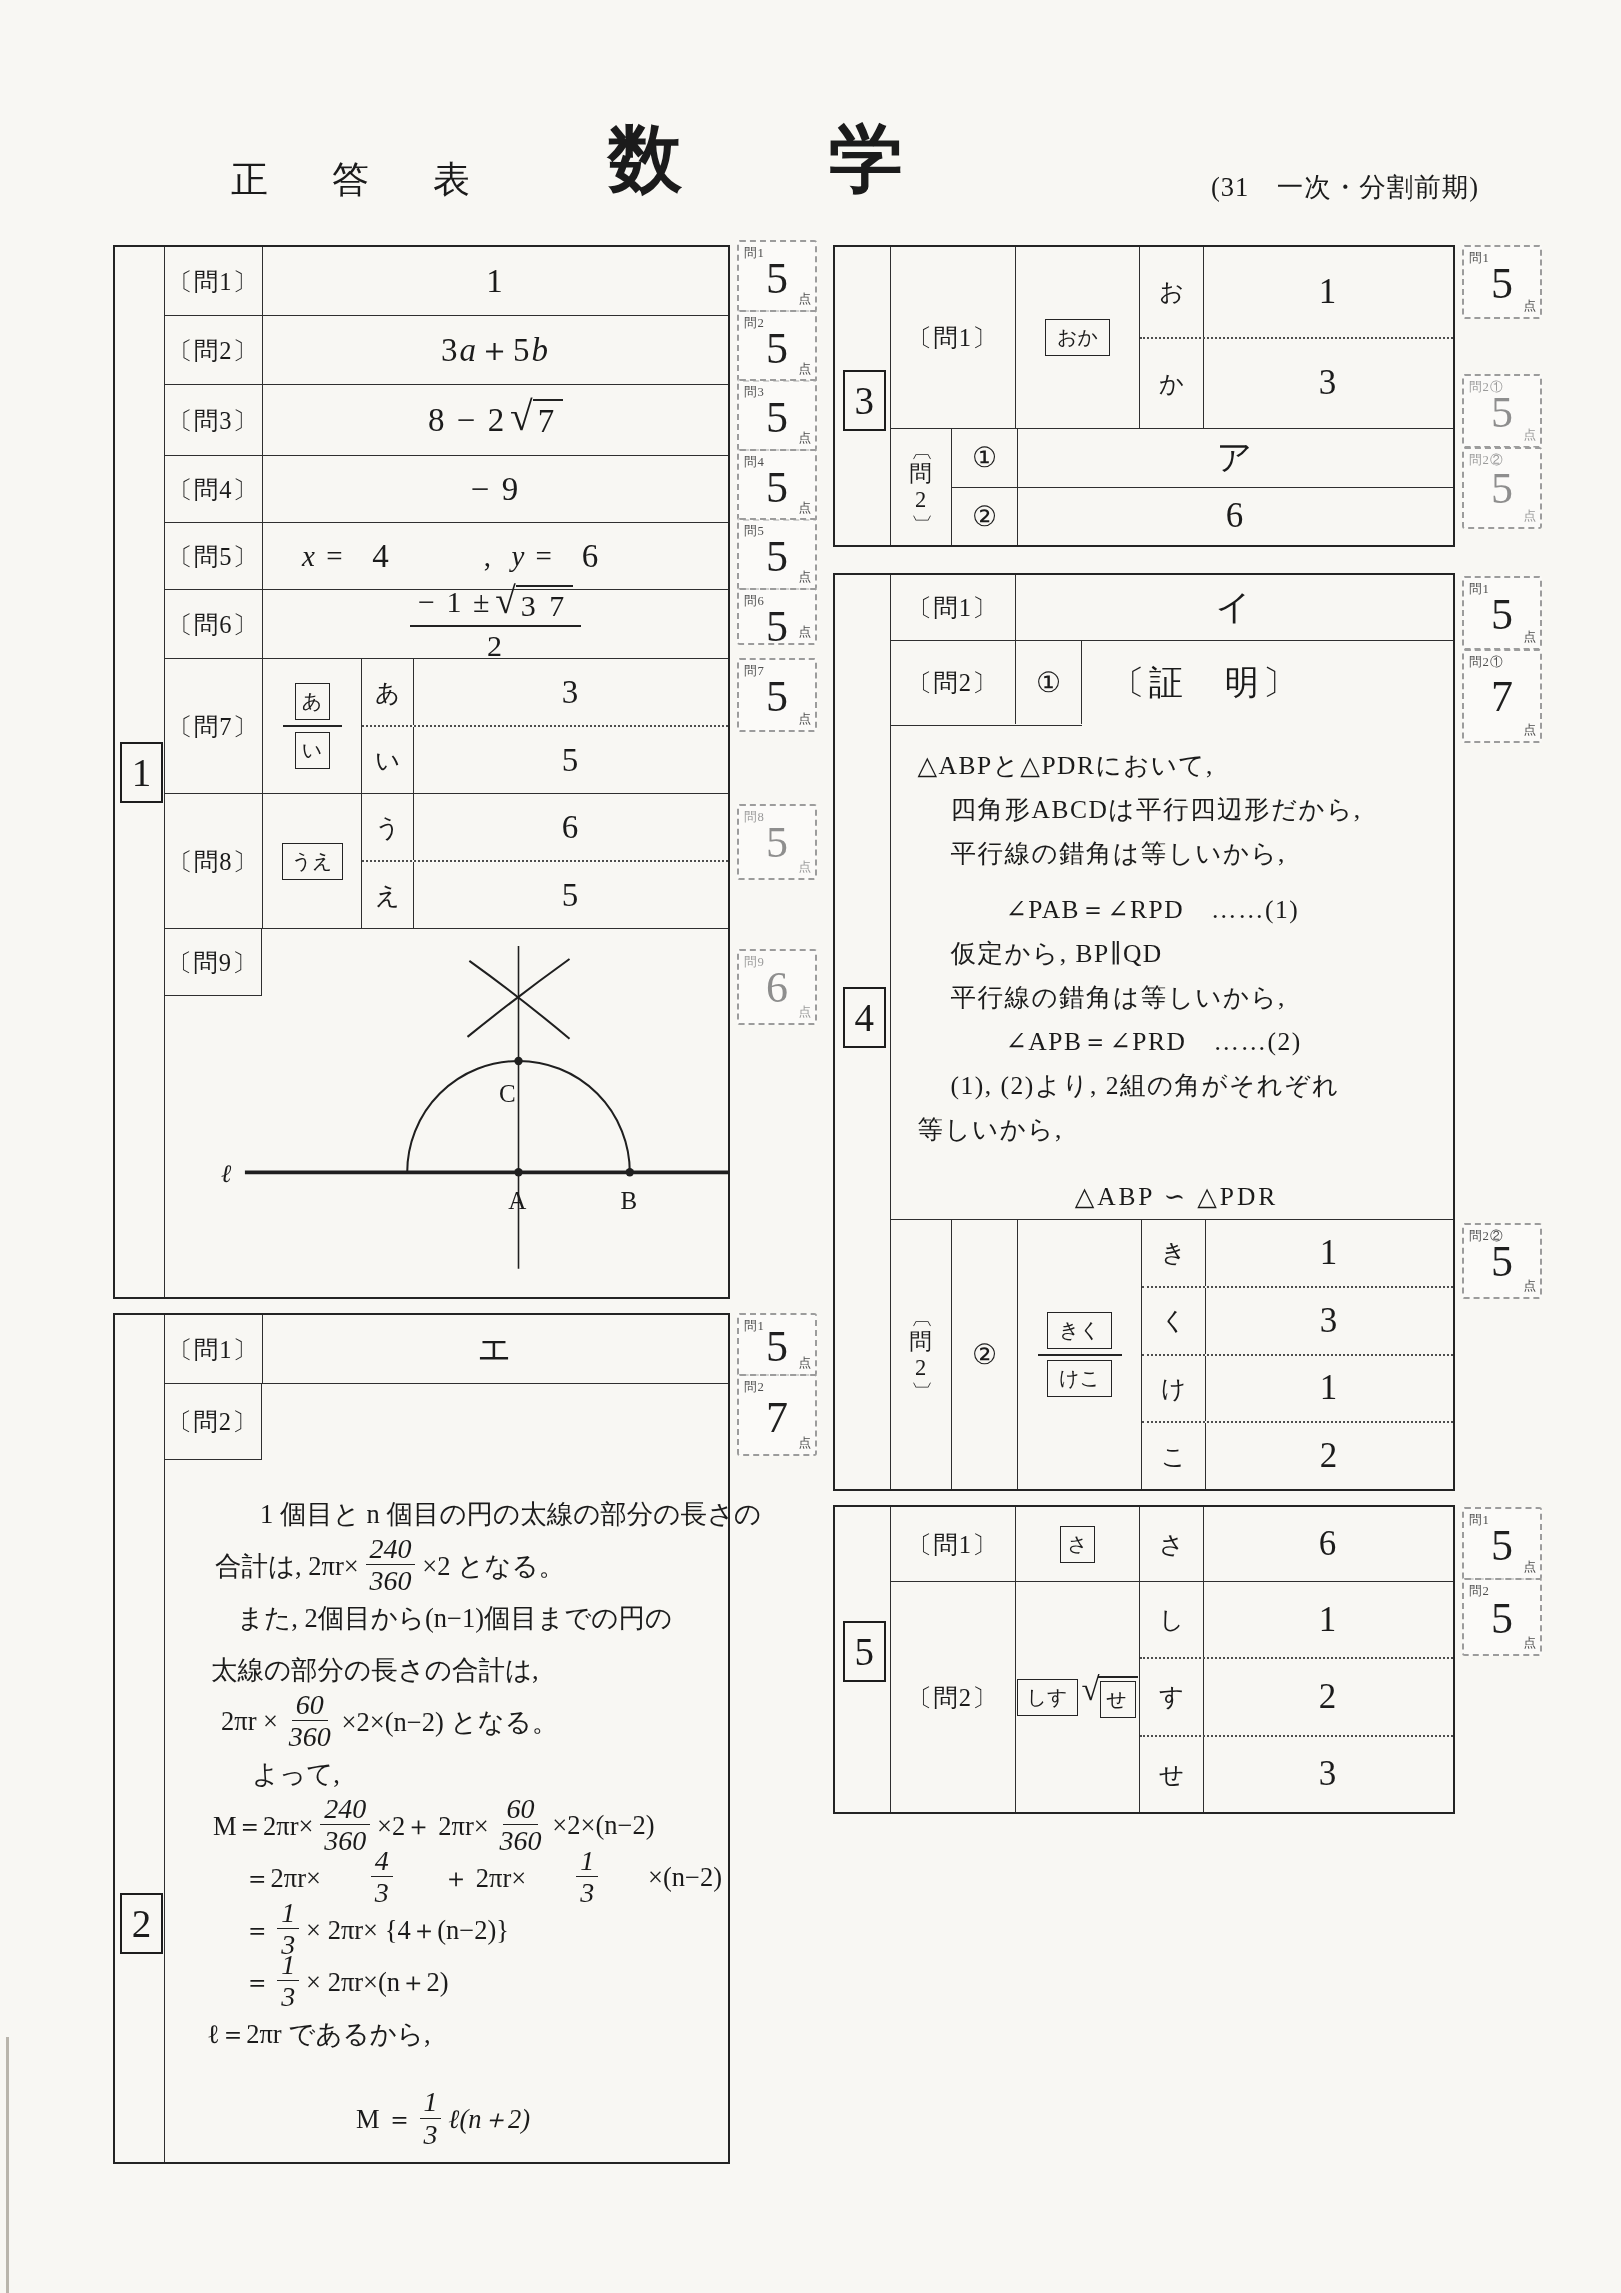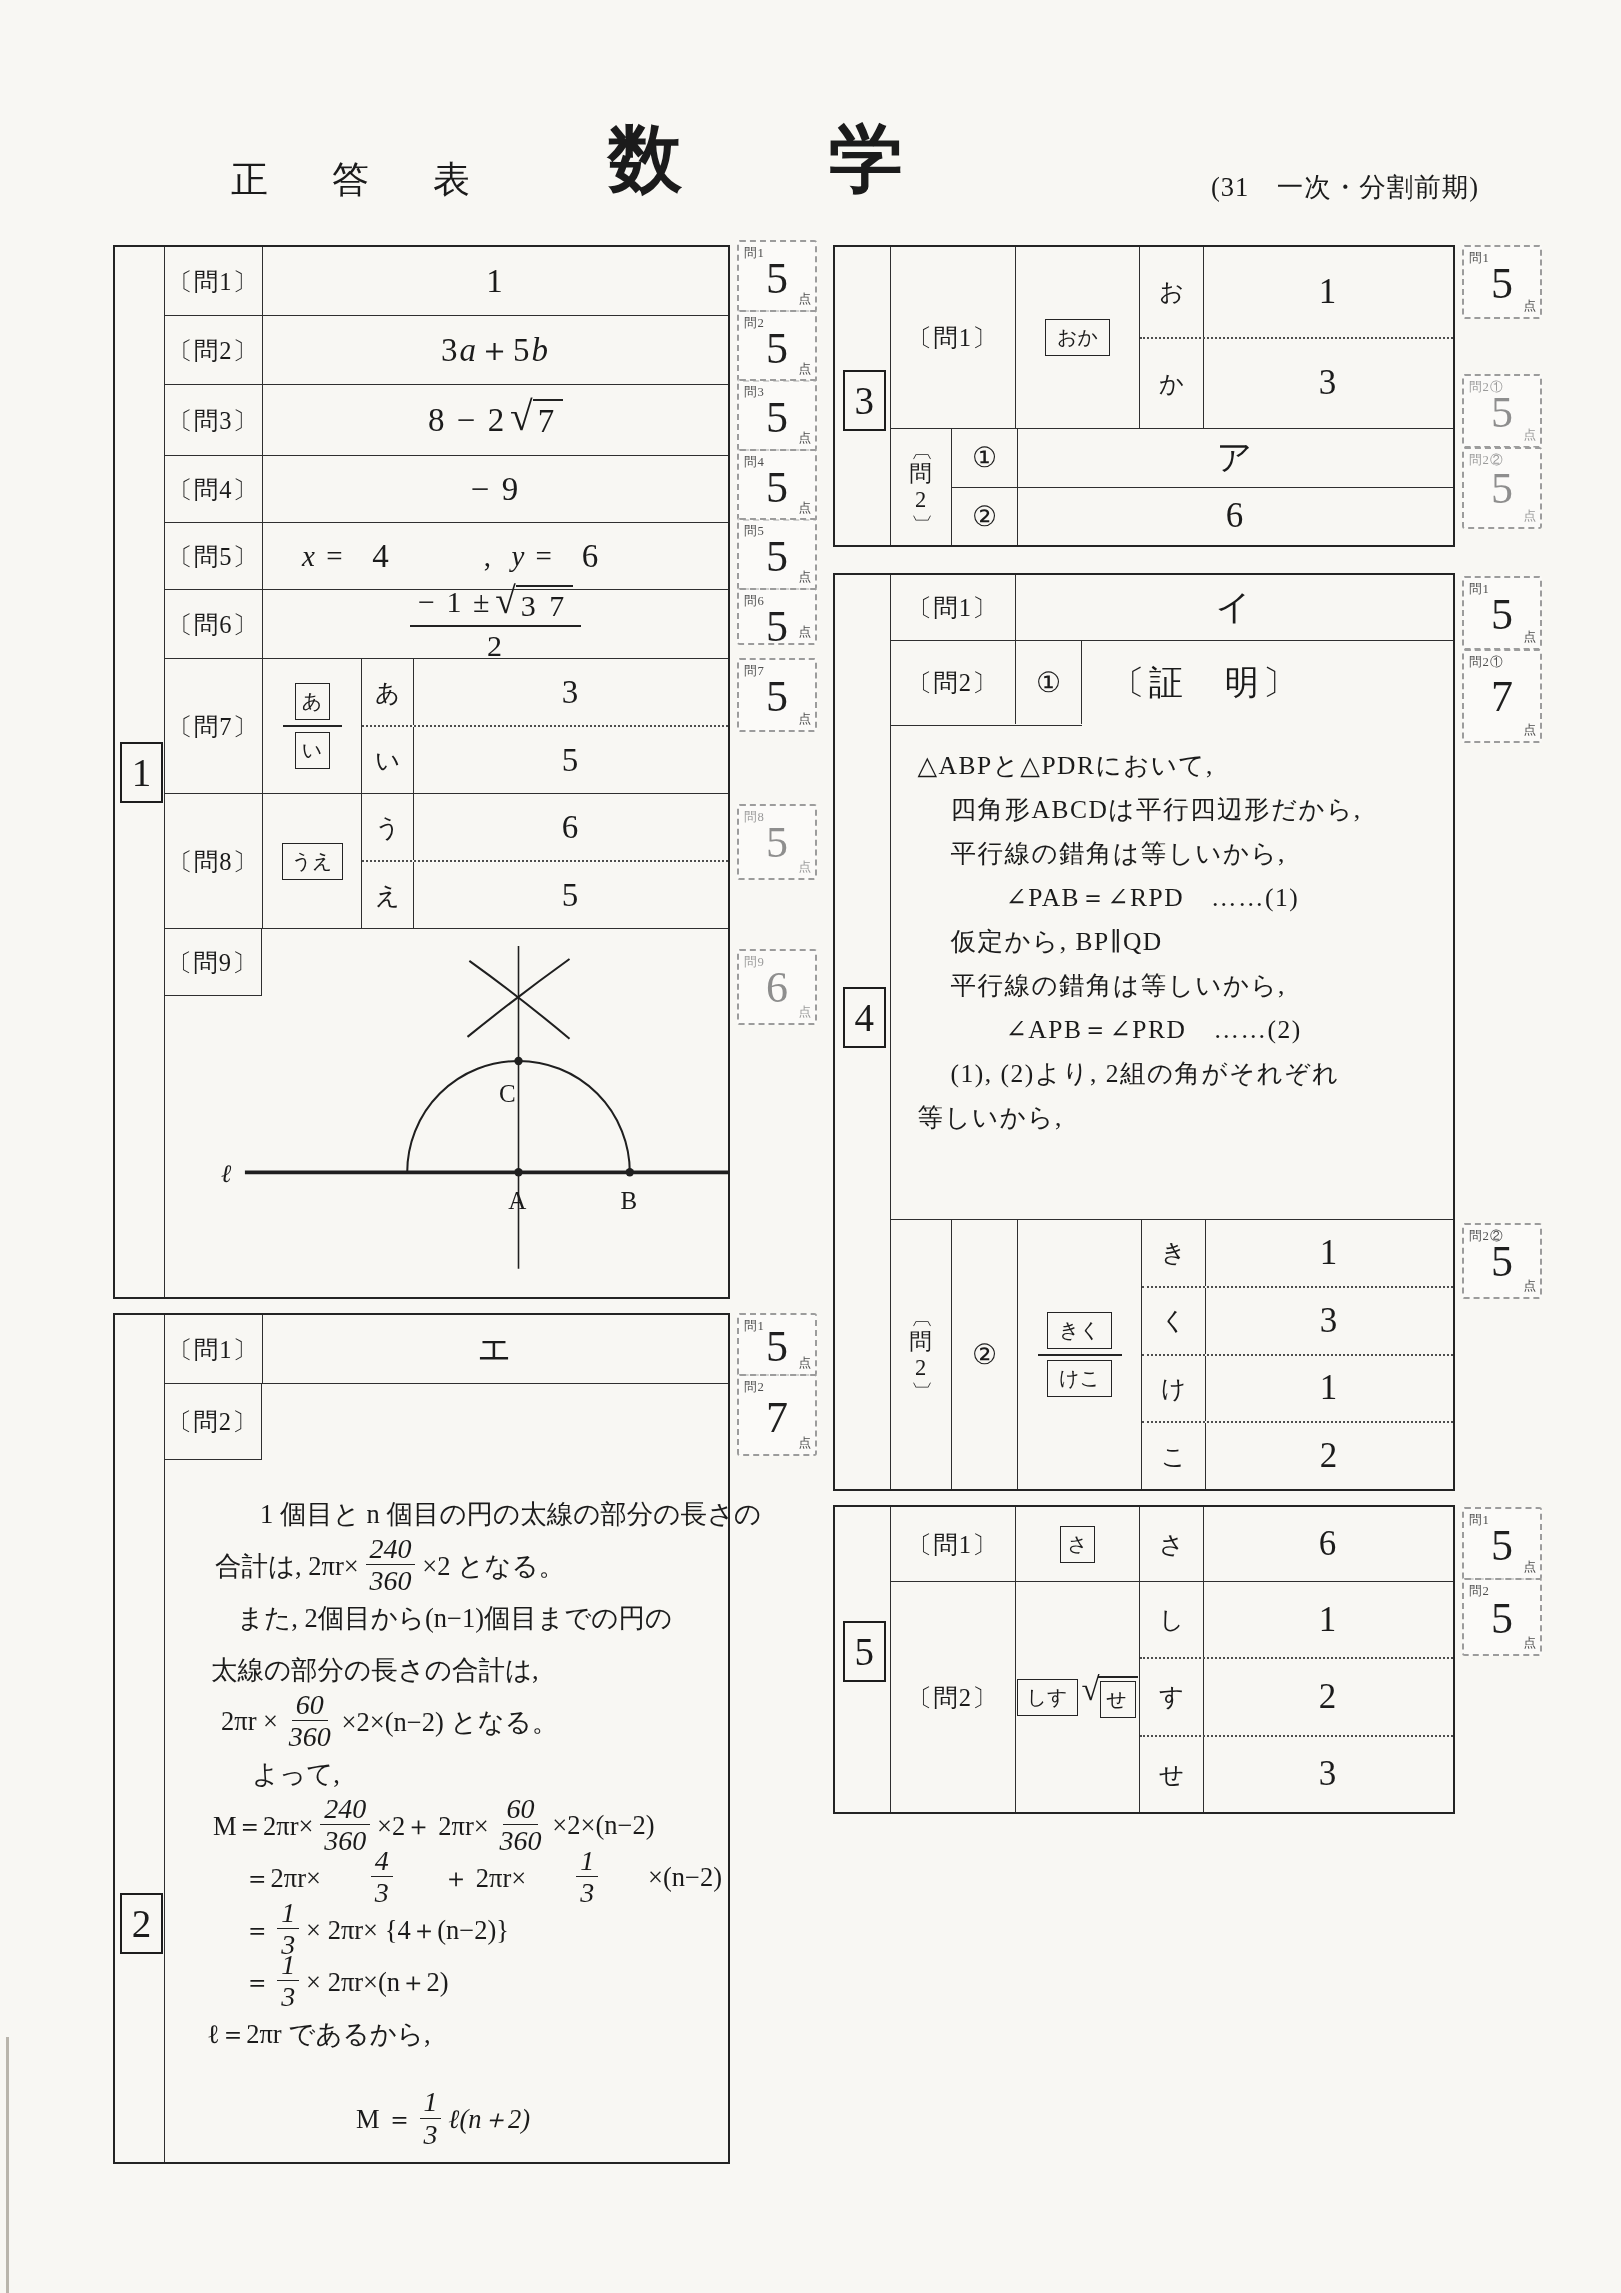--- a/index.html
+++ b/index.html
@@ -350,26 +350,27 @@
     <div class="row r2" style="height:83px;border-bottom:none;">
       <div class="ql">〔問2〕</div>
       <div class="ncell">①</div>
       <div class="ptitle">〔証　明〕</div>
       <div class="pborder"></div>
     </div>
     <div class="proof" style="height:495px;box-sizing:border-box;">
       <div class="pl" style="padding-left:2px;">△ABPと△PDRにおいて,</div>
       <div class="pl" style="padding-left:35px;">四角形ABCDは平行四辺形だから,</div>
       <div class="pl" style="padding-left:35px;">平行線の錯角は等しいから,</div>
-      <div class="pl" style="padding-left:90px;">∠PAB＝∠RPD　……(1)</div>
+      <div class="pl" style="padding-left:90px;margin-top:12px;">∠PAB＝∠RPD　……(1)</div>
       <div class="pl" style="padding-left:35px;">仮定から, BP∥QD</div>
       <div class="pl" style="padding-left:35px;">平行線の錯角は等しいから,</div>
       <div class="pl" style="padding-left:90px;">∠APB＝∠PRD　……(2)</div>
       <div class="pl" style="padding-left:35px;">(1), (2)より, 2組の角がそれぞれ</div>
       <div class="pl" style="padding-left:2px;">等しいから,</div>
+      <div class="pl plast">△ABP ∽ △PDR</div>
     </div>
     <div class="row last" style="flex:1;border-top:1.6px solid #2f2f2f;">
       <div class="vlabel">
         <span class="vb">〔</span>
         <span>問</span>
         <span>2</span>
         <span class="vb">〕</span>
       </div>
       <div class="ncell">②</div>
       <div class="fcol">

